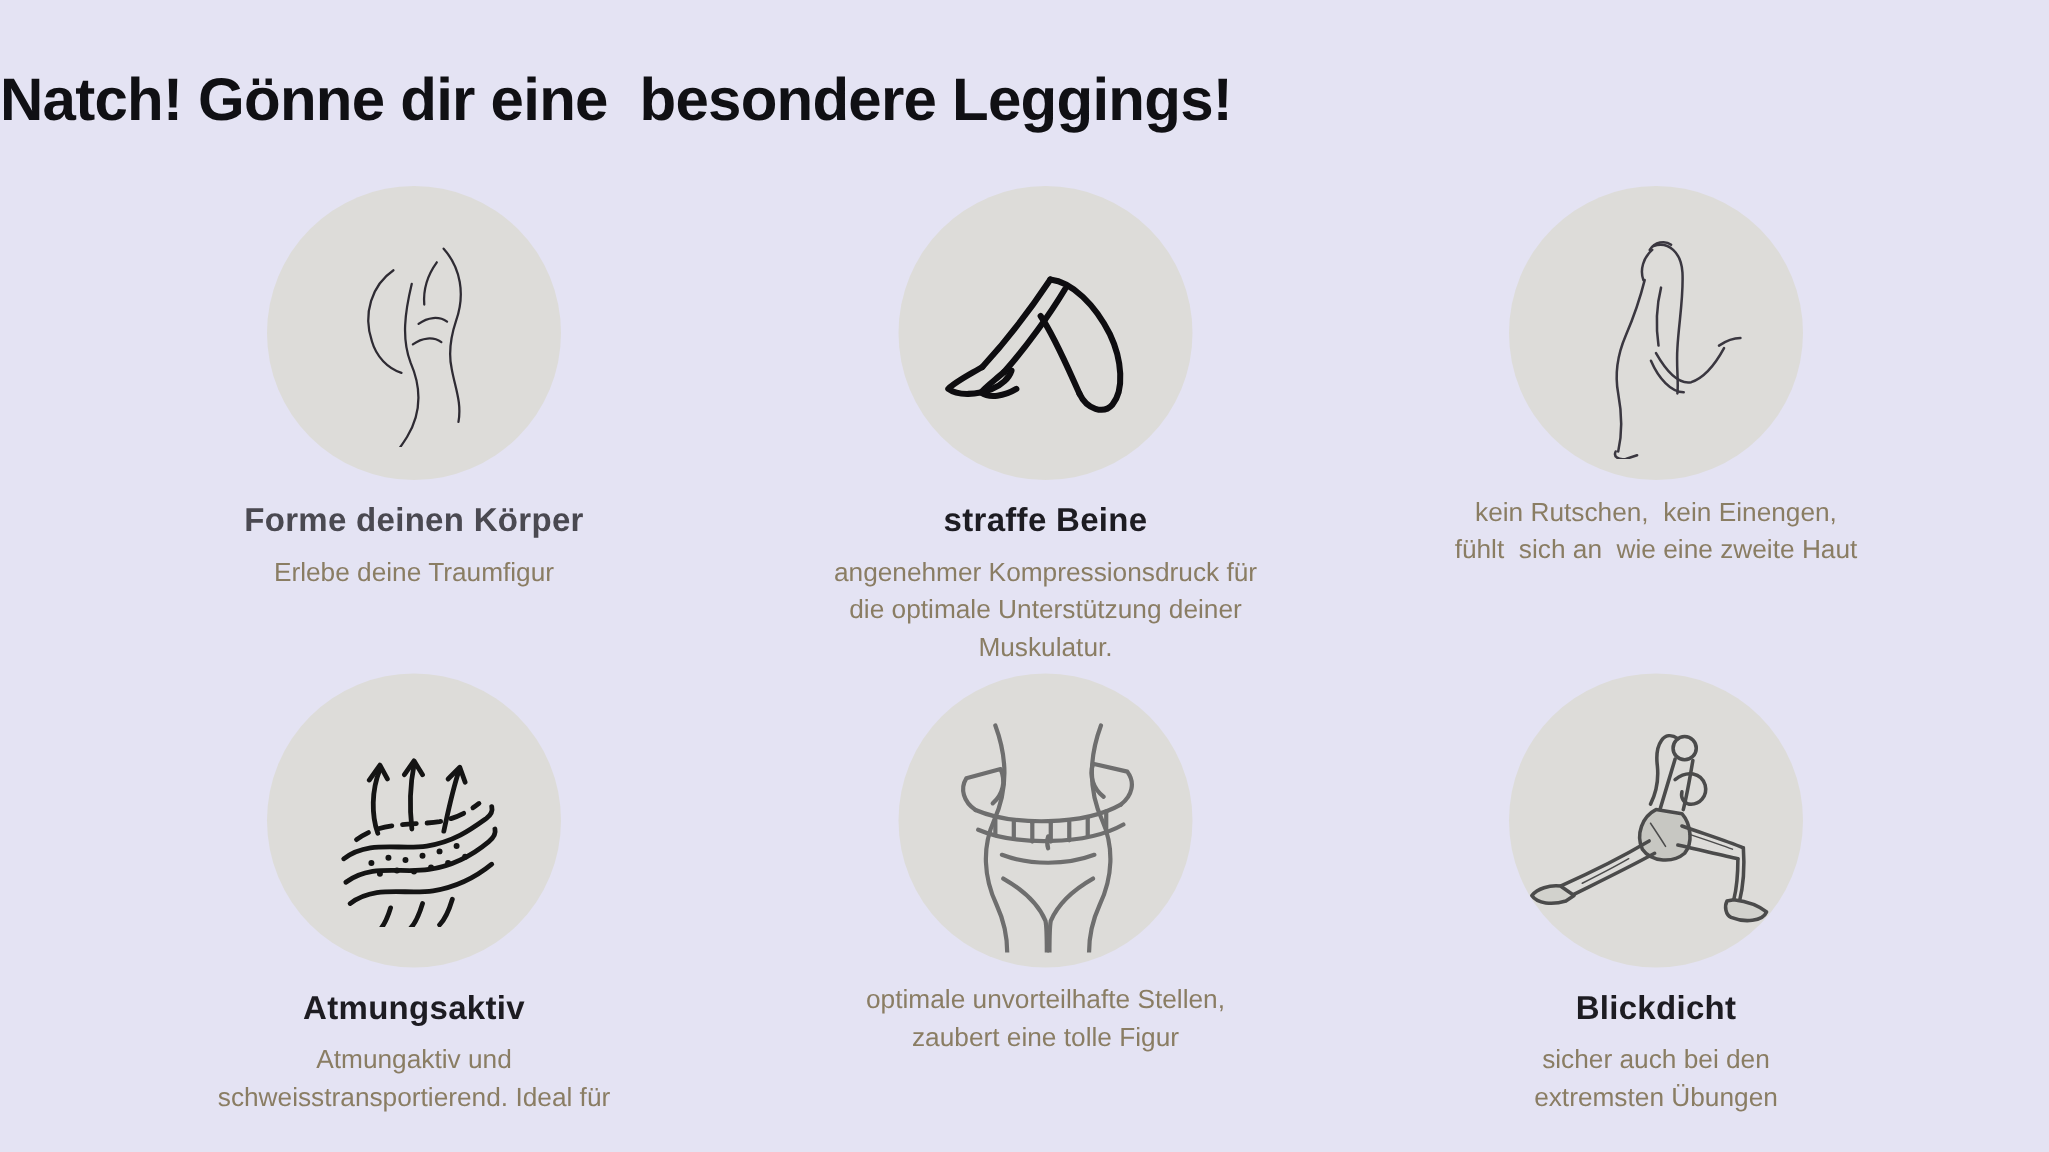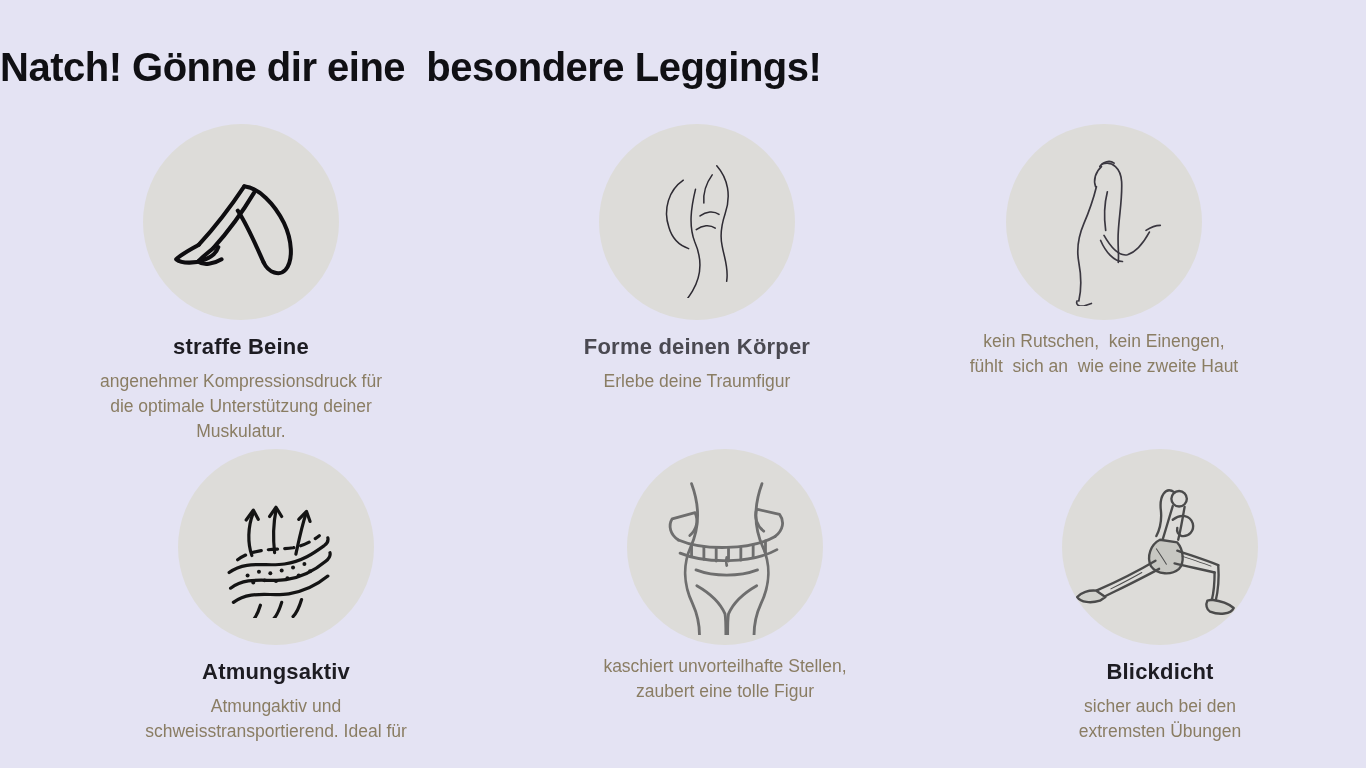--- a/index.html
+++ b/index.html
@@ -13,21 +13,21 @@
   .stage{position:relative;width:1366px;height:768px;}
   .title{
     padding-top:16px;
     font-size:40px;line-height:48px;
     font-weight:800;letter-spacing:-0.5px;
     color:#101014;
     white-space:pre-wrap;
   }
   .row{display:flex;align-items:flex-start;}
   .row1{margin-top:33px;height:325px;}
-  .row2{margin-top:0;gap:28px;}
+  .row2{margin-top:0;}
   .cell{
     width:360px;
     display:flex;flex-direction:column;align-items:center;
     text-align:center;
   }
   .cell.c1{margin-left:96px;}
   .cell.c2{margin-left:61px;}
   .cell.c3{margin-left:47px;}
   .circle{
     width:196px;height:196px;border-radius:50%;
@@ -55,59 +55,59 @@
 </style>
 </head>
 <body>
 
 <div class="stage">
 
   <h1 class="title">Natch! Gönne dir eine  besondere Leggings!</h1>
 
   <div class="row row1">
 
+    <div class="cell c1">
+      <div class="circle">
+        <svg width="152" height="152" viewBox="0 0 200 200">
+          <g class="ink" stroke="#2e2b33" stroke-width="2">
+            <path d="M126,26 C141,43 145,66 137,89 C132,104 130,117 133,131 C136,148 142,161 139,178"></path>
+            <path d="M120,38 C112,49 108,62 109,75"></path>
+            <path d="M82,45 C63,58 55,83 63,107 C67,121 77,131 89,135"></path>
+            <path d="M98,57 C92,82 89,105 97,126 C107,149 106,171 94,191 C89,199 85,204 85,204"></path>
+            <path d="M104,92 C112,86 122,85 129,90"></path>
+            <path d="M99,110 C107,104 117,103 124,108"></path>
+          </g>
+        </svg>
+      </div>
+      <h3 class="heading muted">Forme deinen Körper</h3>
+      <div class="desc">
+        <span class="line">Erlebe deine Traumfigur</span>
+        <span class="line"></span>
+        <span class="line"></span>
+      </div>
+    </div>
+
     <div class="cell c2">
       <div class="circle">
         <svg width="162" height="162" viewBox="0 0 200 200">
           <g class="ink" stroke="#0e0d10" stroke-width="5">
             <path d="M104,56 C122,58 141,77 153,101 C163,122 165,147 155,159 C148,167 134,163 128,150"></path>
             <path d="M104,56 C92,74 70,104 48,128"></path>
             <path d="M48,128 C38,134 26,140 20,146 C28,152 44,151 56,146 C64,143 70,137 72,131"></path>
             <path d="M116,64 C104,84 84,112 66,132"></path>
             <path d="M66,132 C58,139 50,145 47,149 C54,154 66,152 76,146"></path>
             <path d="M128,150 C118,128 108,104 96,86"></path>
           </g>
         </svg>
       </div>
       <h3 class="heading">straffe Beine</h3>
       <div class="desc">
         <span class="line">angenehmer Kompressionsdruck für</span>
         <span class="line">die optimale Unterstützung deiner</span>
         <span class="line">Muskulatur.</span>
-      </div>
-    </div>
-
-    <div class="cell c1">
-      <div class="circle">
-        <svg width="152" height="152" viewBox="0 0 200 200">
-          <g class="ink" stroke="#2e2b33" stroke-width="2">
-            <path d="M126,26 C141,43 145,66 137,89 C132,104 130,117 133,131 C136,148 142,161 139,178"></path>
-            <path d="M120,38 C112,49 108,62 109,75"></path>
-            <path d="M82,45 C63,58 55,83 63,107 C67,121 77,131 89,135"></path>
-            <path d="M98,57 C92,82 89,105 97,126 C107,149 106,171 94,191 C89,199 85,204 85,204"></path>
-            <path d="M104,92 C112,86 122,85 129,90"></path>
-            <path d="M99,110 C107,104 117,103 124,108"></path>
-          </g>
-        </svg>
-      </div>
-      <h3 class="heading muted">Forme deinen Körper</h3>
-      <div class="desc">
-        <span class="line">Erlebe deine Traumfigur</span>
-        <span class="line"></span>
-        <span class="line"></span>
       </div>
     </div>
 
     <div class="cell c3">
       <div class="circle">
         <svg width="168" height="168" viewBox="0 0 200 200">
           <g class="ink" stroke="#3a3740" stroke-width="2">
             <path d="M95,34 C99,28 107,26 112,30"></path>
             <path d="M98,31 C110,27 120,36 121,52 C122,72 118,92 117,112 C116,126 118,138 117,148"></path>
             <path d="M97,34 C90,40 87,50 90,58"></path>
@@ -189,21 +189,21 @@
               <path d="M76,100 L76,114"></path>
             <path d="M90,102 L90,116"></path>
               <path d="M104,102 L104,116"></path>
             <path d="M118,101 L118,115"></path>
               <path d="M132,98 L132,112"></path>
             <path d="M146,93 L146,107"></path>
           </g>
         </svg>
       </div>
       <div class="desc">
-        <span class="line">kaschiert unvorteilhafte Stellen,</span>
+        <span class="line">optimale unvorteilhafte Stellen,</span>
         <span class="line">zaubert eine tolle Figur</span>
         <span class="line"></span>
       </div>
     </div>
 
     <div class="cell c3">
       <div class="circle">
         <svg width="182" height="182" viewBox="0 0 200 200">
           <g class="ink" stroke="#4b4b4b" stroke-width="2.6">
             <circle cx="121" cy="47" r="8.5"></circle>

